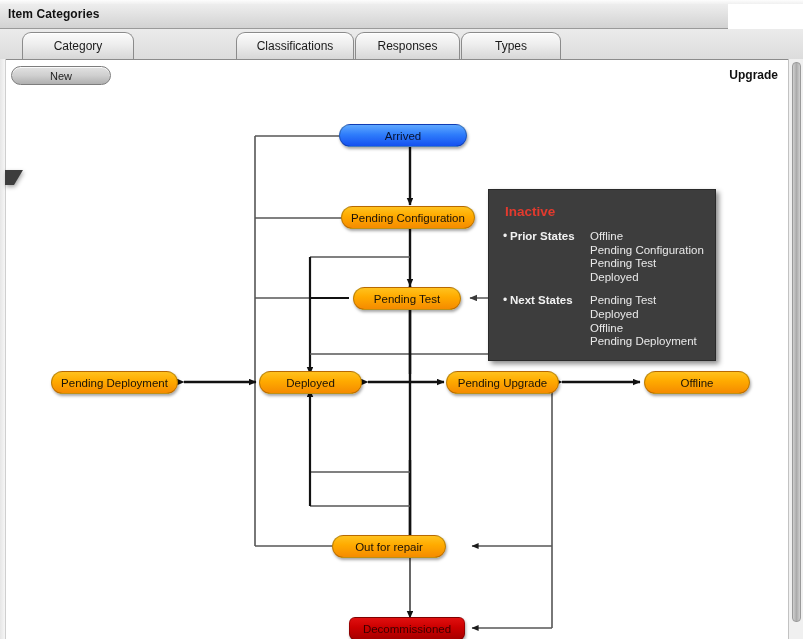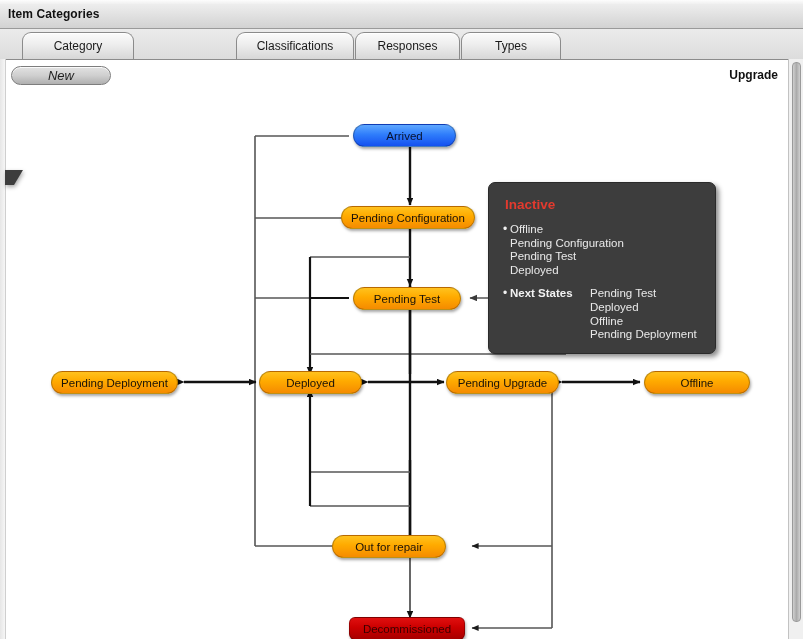--- a/index.html
+++ b/index.html
@@ -5,21 +5,21 @@
   html,body{margin:0;padding:0;}
   body{
     width:803px;height:639px;overflow:hidden;
     font-family:"Liberation Sans", sans-serif;
     background:#ffffff;
   }
   #app{position:relative;width:803px;height:639px;box-sizing:border-box;}
 
   
   .titlebar{
-    position:absolute;left:0;top:0;width:803px;height:29px;
+    position:absolute;left:0;top:0;width:728px;height:29px;
     background:linear-gradient(to bottom,#f2f2f2 0%,#e4e4e4 45%,#d2d2d2 100%);
     border-bottom:1px solid #9a9a9a;
     box-sizing:border-box;
     padding-left:28px;
   }
   .titlebar-text{
     position:absolute;left:8px;top:7px;
     font-size:12px;font-weight:bold;color:#111;
     letter-spacing:.1px;
   }
@@ -73,25 +73,24 @@
     position:absolute;left:3px;top:3px;width:9px;height:560px;
     background:linear-gradient(to right,#cfcfcf,#ababab,#cfcfcf);
     border:1px solid #9a9a9a;border-radius:4px;box-sizing:border-box;
   }
 
   
   .btn-new{
     position:absolute;left:11px;top:66px;width:100px;height:19px;
     border:1px solid #7d7d7d;border-radius:10px;
     background:linear-gradient(to bottom,#e2e2e2 0%,#cfcfcf 50%,#b0b0b0 100%);
-    color:#1f1f1f;font-size:13px;
+    color:#1f1f1f;font-size:11px;
     display:flex;align-items:center;justify-content:center;
     box-sizing:border-box;cursor:pointer;
     box-shadow:inset 0 1px 0 #fafafa;
-    font-style:italic;
   }
   .hardware-label{
     position:absolute;right:25px;top:68px;
     font-size:12px;font-weight:bold;color:#111;
   }
 
   
   .canvas{
     position:absolute;left:6px;top:90px;width:782px;height:549px;
   }
@@ -114,22 +113,22 @@
     color:#07122e;
   }
   .node.red{
     background:linear-gradient(to bottom,#e01010 0%,#cc0000 45%,#a70000 100%);
     color:#3a0000;
     border-radius:6px;
   }
 
   
   .tooltip{
-    position:absolute;left:488px;top:182px;width:228px;height:172px;
-    background:#3d3d3d;border:1px solid #2a2a2a;border-radius:7px;
+    position:absolute;left:488px;top:189px;width:228px;height:172px;
+    background:#3d3d3d;border:1px solid #2a2a2a;border-radius:0;
     box-shadow:3px 3px 5px rgba(0,0,0,.45);
     box-sizing:border-box;padding:14px 12px 10px 14px;
     color:#e9e9e9;font-size:11.5px;z-index:40;
   }
   .tooltip-title{
     color:#e33a2e;font-size:13.5px;font-weight:bold;margin:0 0 11px 2px;
   }
   .tt-row{display:flex;margin-bottom:10px;line-height:13.6px;}
   .tt-bullet{
     flex:0 0 auto;width:7px;color:#f0f0f0;font-size:12px;line-height:13.6px;
@@ -217,37 +216,38 @@
 
         <path d="M404,468 L404,528" stroke="#565656" stroke-width="1.8" marker-end="url(#ahD)"></path>
 
         <path d="M546,300 L546,538" stroke="#565656" stroke-width="1.6"></path>
         <path d="M546,456 L466,456" stroke="#565656" stroke-width="1.6" marker-end="url(#ahGs)"></path>
         <path d="M546,538 L466,538" stroke="#565656" stroke-width="1.6" marker-end="url(#ahGs)"></path>
         <path d="M546,204 L546,264" stroke="#565656" stroke-width="1.6"></path>
       </g>
     </svg>
 
-    <div class="node blue" style="left:347px;top:34px;width:103px;">Arrived</div>
+    <div class="node blue" style="left:333px;top:34px;width:128px;">Arrived</div>
     <div class="node orange" style="left:335px;top:116px;width:134px;">Pending Configuration</div>
     <div class="node orange" style="left:347px;top:197px;width:108px;">Pending Test</div>
     <div class="node orange" style="left:45px;top:281px;width:127px;">Pending Deployment</div>
     <div class="node orange" style="left:253px;top:281px;width:103px;">Deployed</div>
     <div class="node orange" style="left:440px;top:281px;width:113px;">Pending Upgrade</div>
     <div class="node orange" style="left:638px;top:281px;width:106px;">Offline</div>
     <div class="node orange" style="left:326px;top:445px;width:114px;">Out for repair</div>
     <div class="node red" style="left:343px;top:527px;width:116px;">Decommissioned</div>
 
   </div>
 
   <div class="tooltip">
     <div class="tooltip-title">Inactive</div>
 
     <div class="tt-row">
       <span class="tt-bullet">•</span>
+      <span class="tt-key">Prior States</span>
       <span class="tt-vals">
         <div>Offline</div>
         <div>Pending Configuration</div>
         <div>Pending Test</div>
         <div>Deployed</div>
       </span>
     </div>
 
     <div class="tt-row">
       <span class="tt-bullet">•</span>

